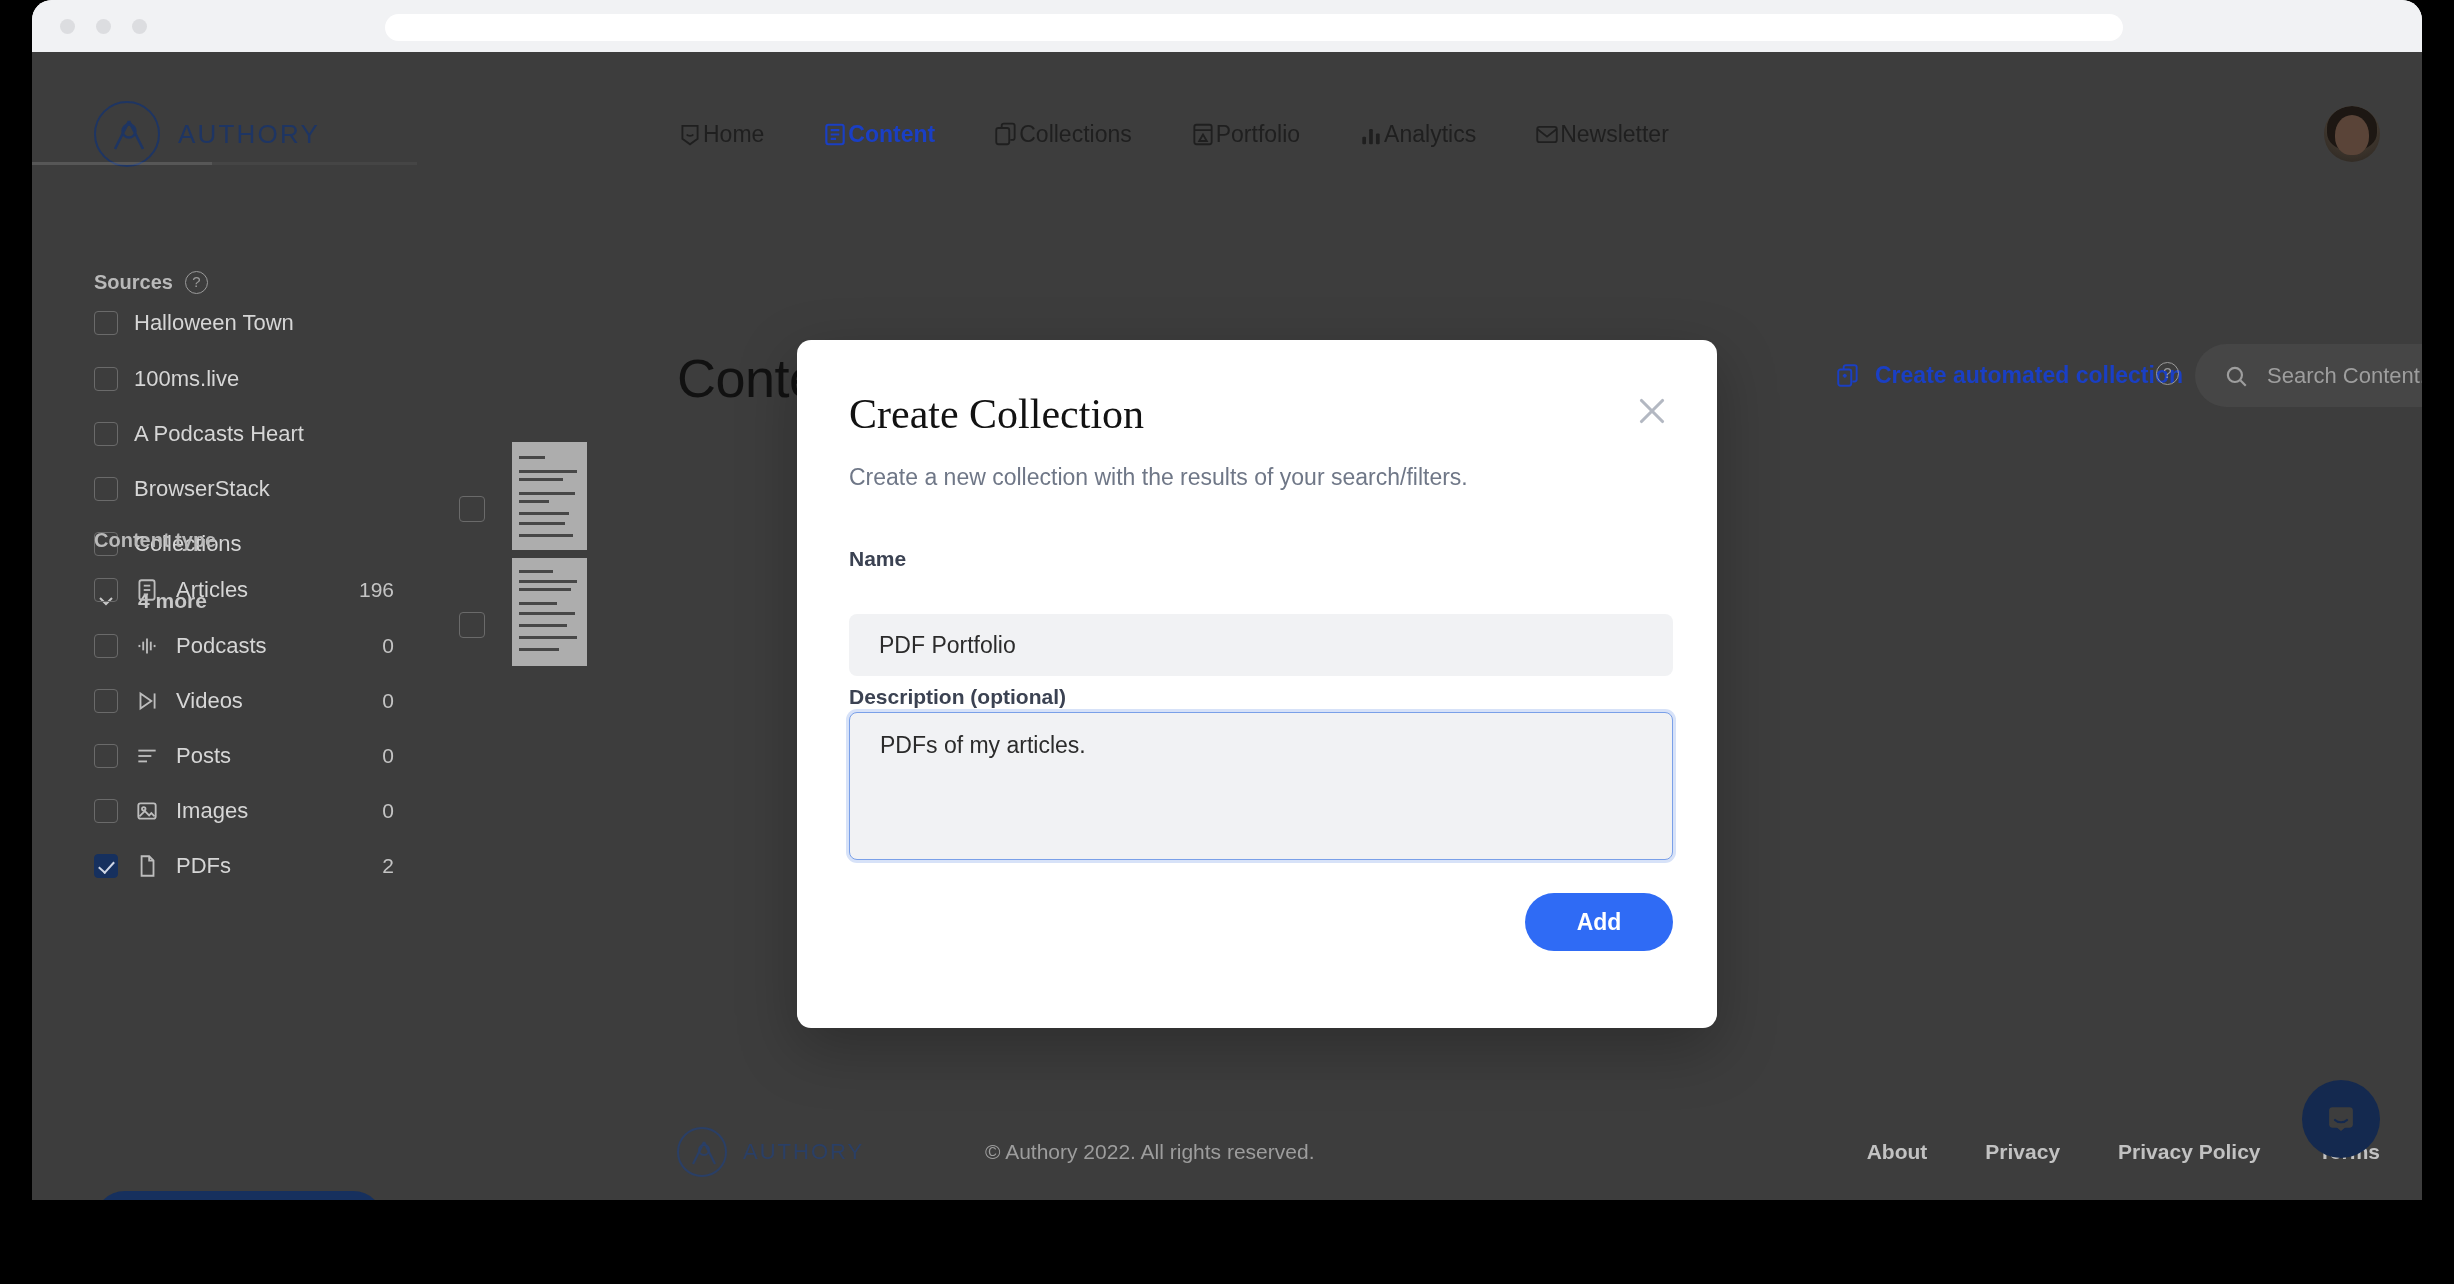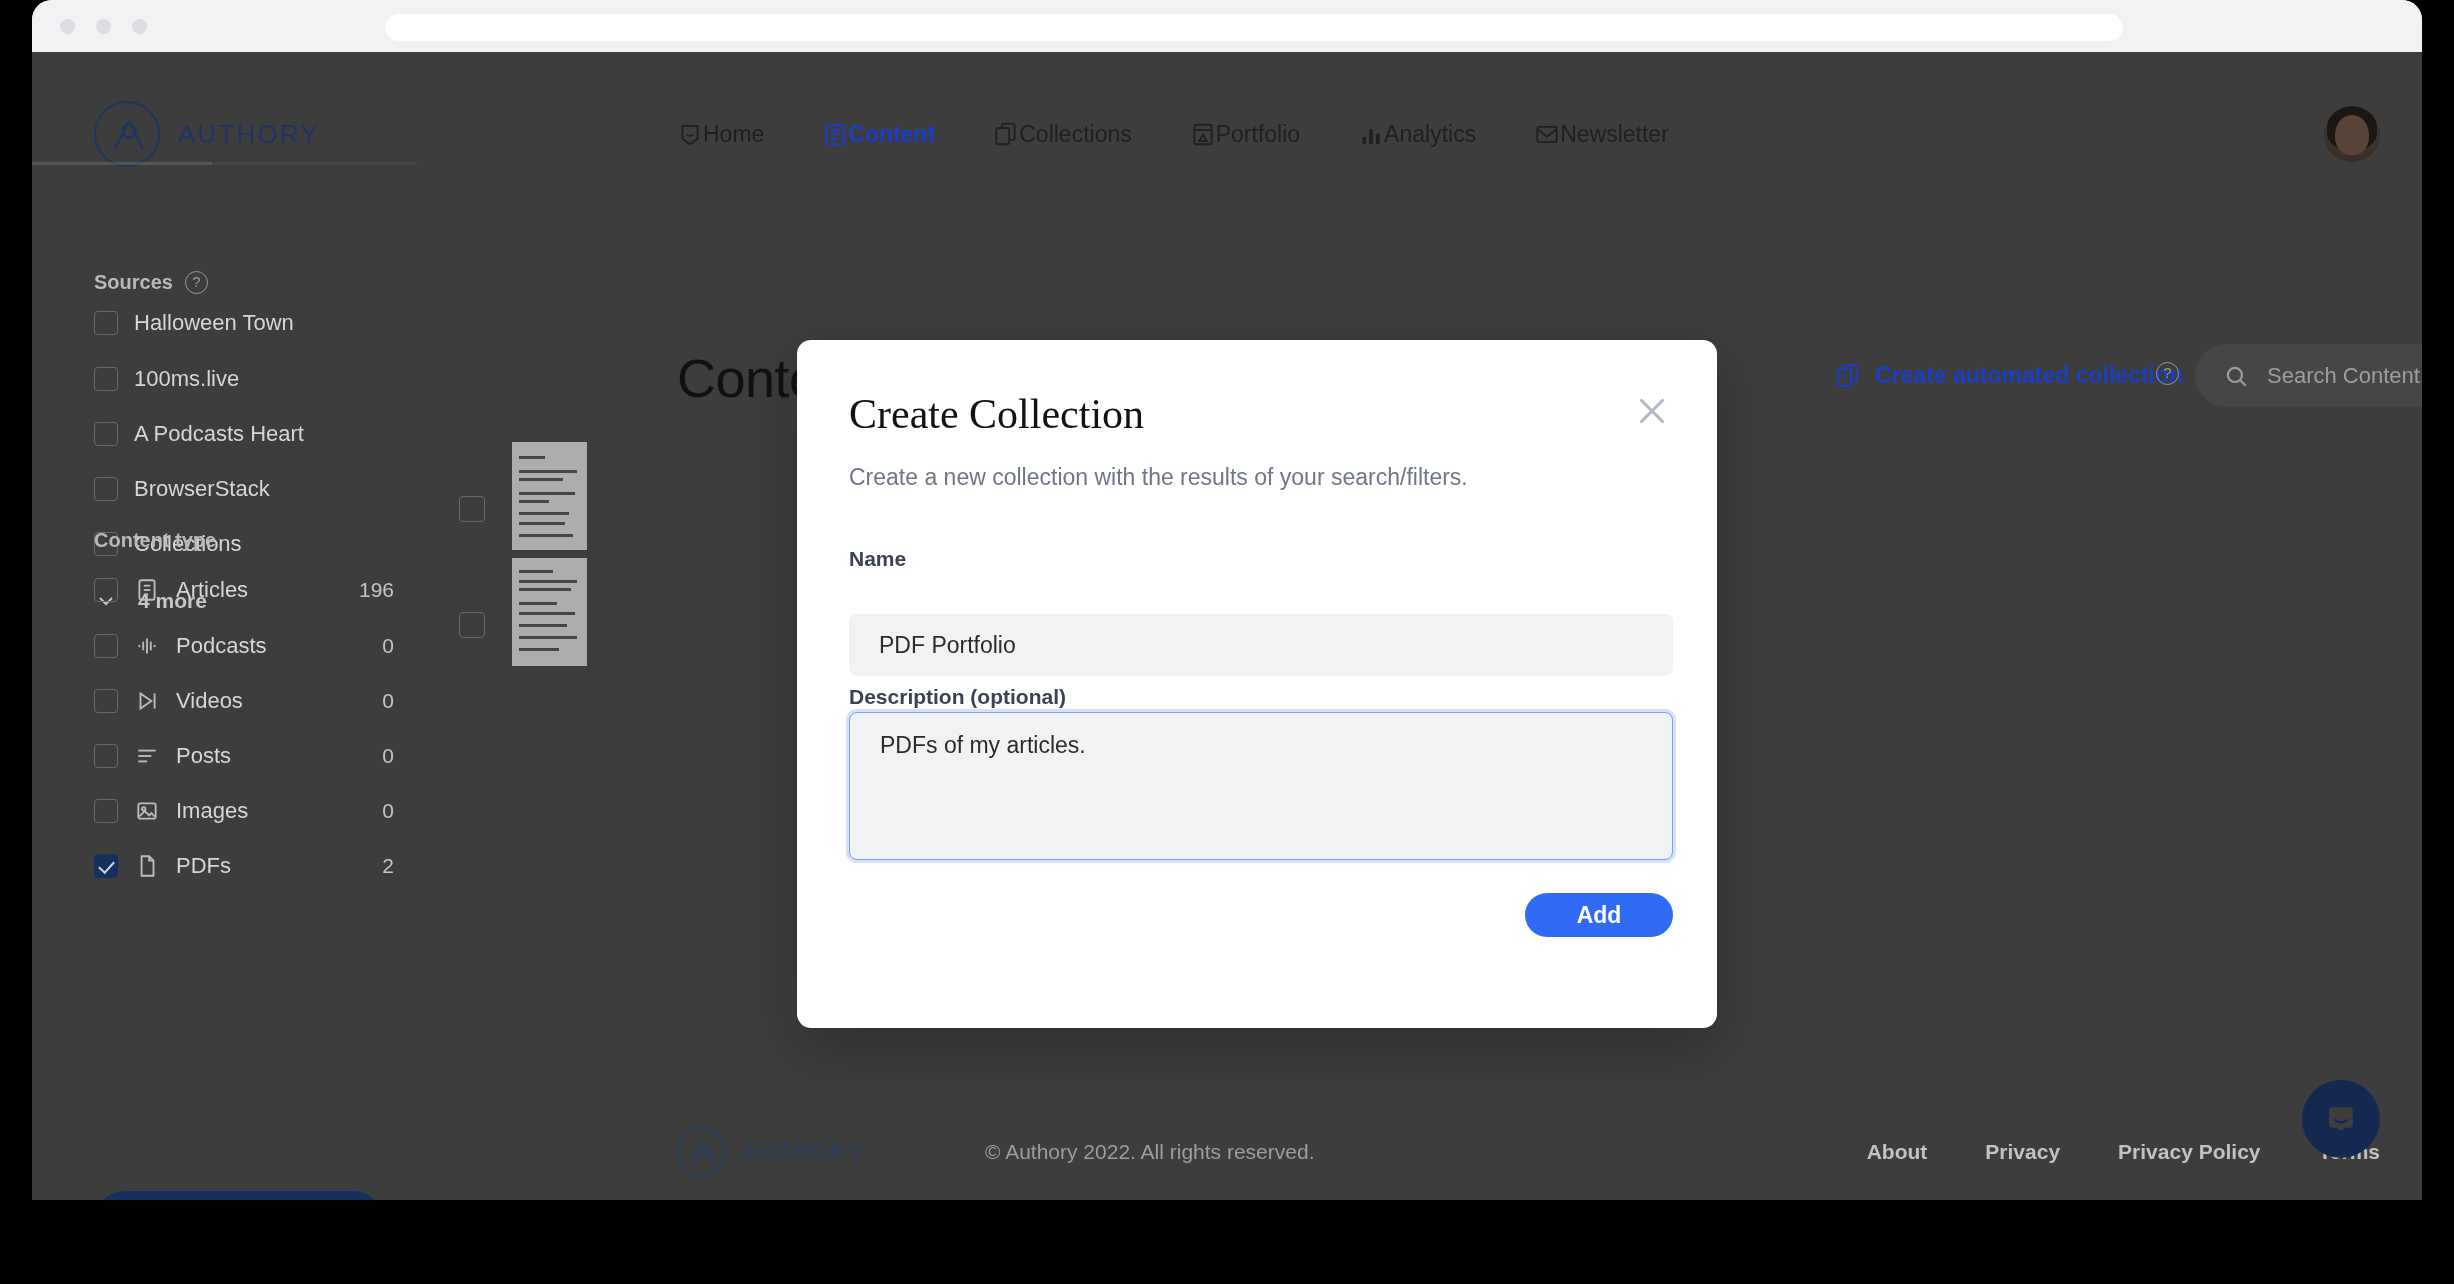--- a/index.html
+++ b/index.html
@@ -498,21 +498,21 @@
     color: #2b2b2b;
     font-family: "Liberation Sans", sans-serif;
     resize: none;
     outline: none;
     box-shadow: 0 0 0 3px rgba(122,160,232,0.30);
     line-height: 1.3;
   }
   #add-button {
     position: absolute;
     left: 728px; top: 553px;
-    width: 148px; height: 44px;
+    width: 148px; height: 58px;
     background: #2f6bf5;
     border: none;
     border-radius: 29px;
     color: #ffffff;
     font-size: 23px;
     font-weight: 700;
     cursor: pointer;
     font-family: "Liberation Sans", sans-serif;
   }
 </style>

